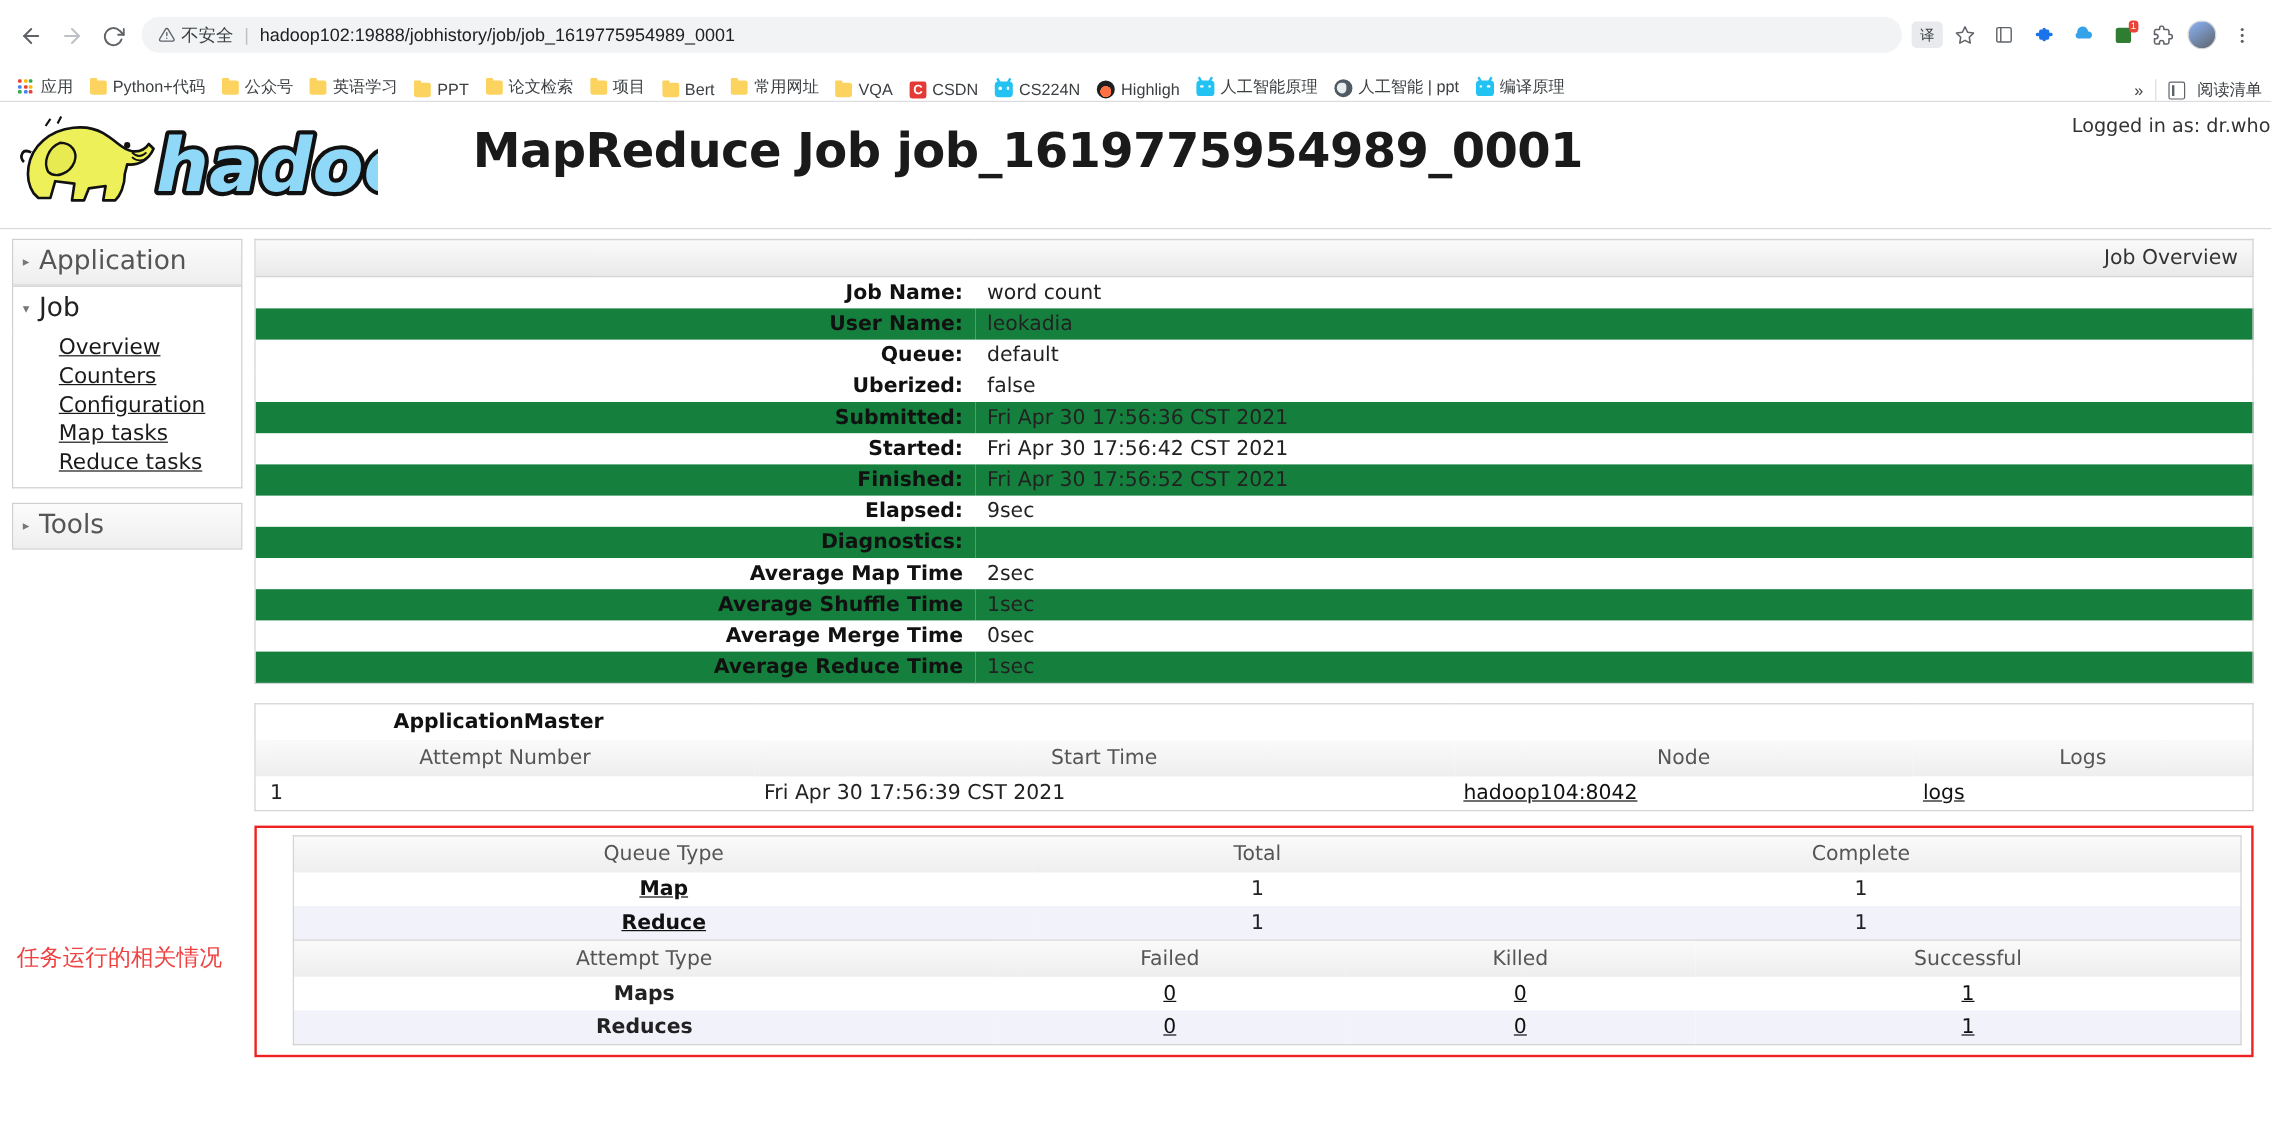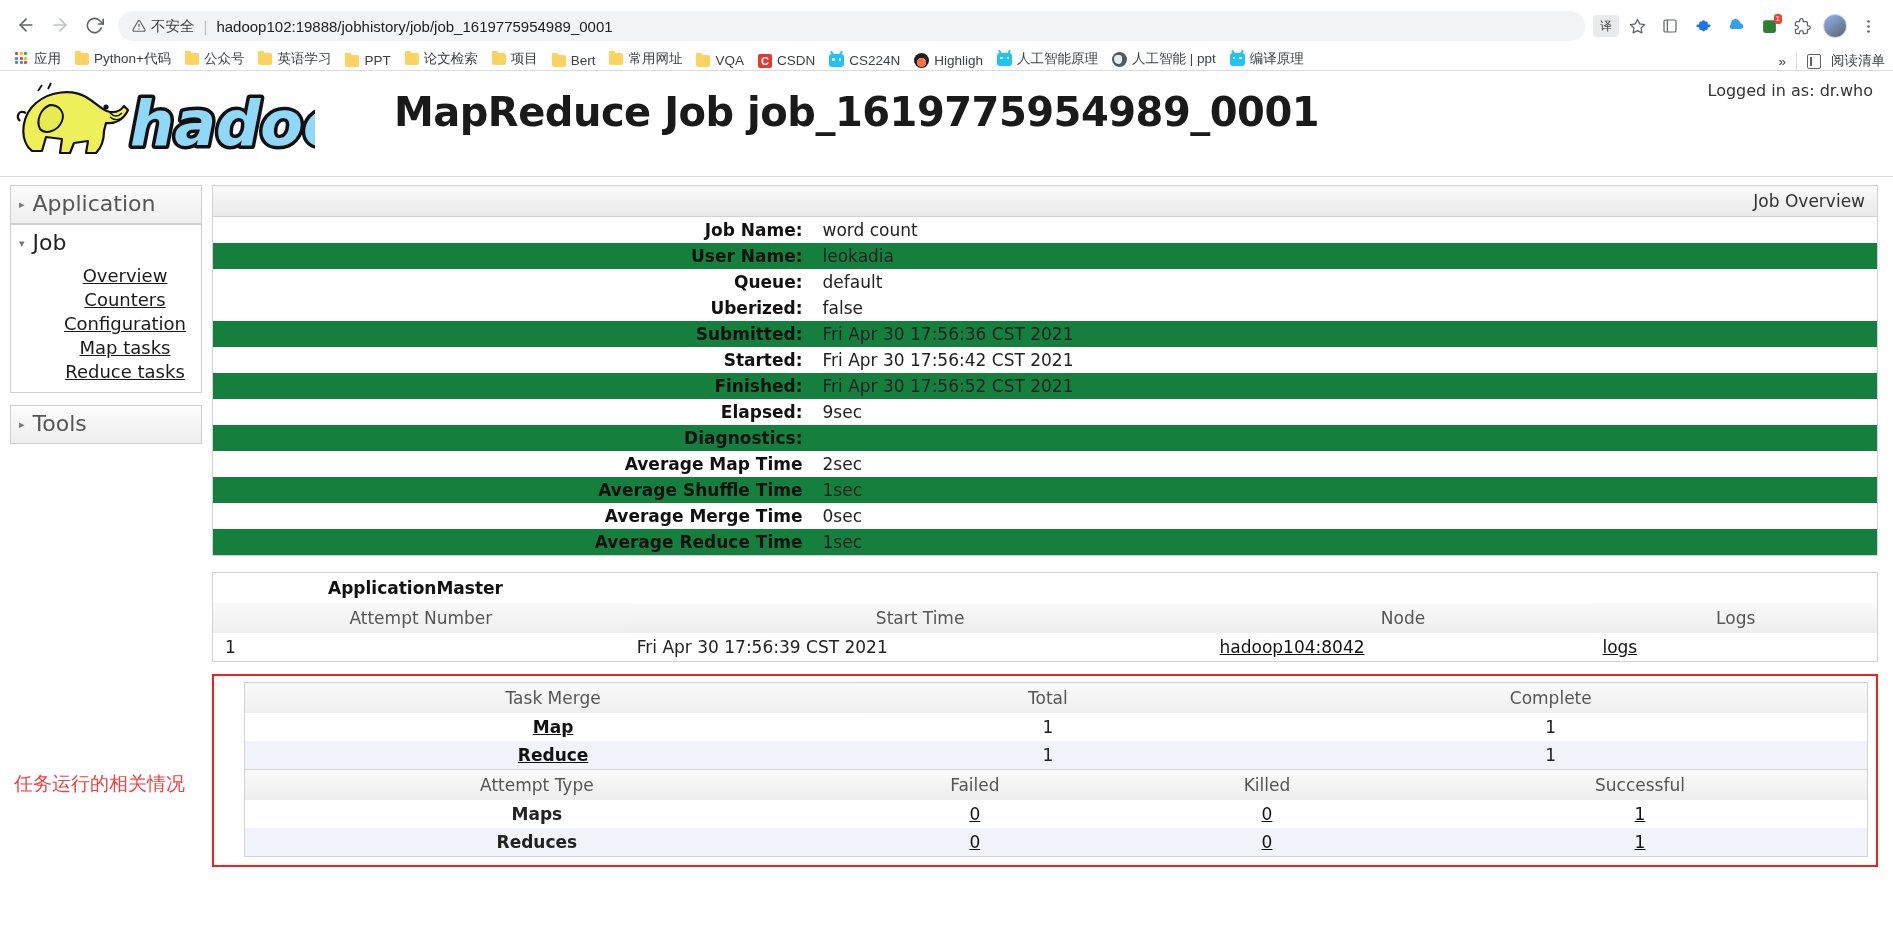--- a/index.html
+++ b/index.html
@@ -12,24 +12,25 @@
   }
 
   
   .browser-chrome {
     width: 100%;
     background: #ffffff;
     border-bottom: 1px solid #dadce0;
   }
   .toolbar {
     display: flex;
-    align-items: flex-end;
+    align-items: flex-start;
     height: 41px;
     padding: 0 10px;
     gap: 2px;
+    margin-top: 14px;
   }
   .nav-btn {
     width: 32px; height: 32px;
     display: flex; align-items: center; justify-content: center;
     color: #5f6368;
     flex: 0 0 auto;
     border-radius: 50%;
   }
   .nav-btn svg { display: block; }
   .nav-btn.disabled { color: #bdc1c6; }
@@ -218,21 +219,21 @@
   
   .page {
     position: relative;
     width: 100%;
     height: 866px;
     background: #fff;
     overflow: hidden;
   }
   .logged-in {
     position: absolute;
-    right: 20px;
+    right: 1px;
     top: 10px;
     font-size: 16px;
     color: #333;
     font-family: "DejaVu Sans", sans-serif;
   }
 
   .header-area {
     position: relative;
     height: 106px;
     border-bottom: 1px solid #d9d9d9;
@@ -296,21 +297,20 @@
     padding: 2px 0 8px 38px;
     background: #fff;
   }
   .nav-link {
     display: block;
     font-size: 18px;
     color: #1a1a1a;
     text-decoration: underline;
     line-height: 1.33;
     font-family: "DejaVu Sans", sans-serif;
-    text-align: center;
   }
   .nav-spacer { height: 12px; }
 
   
   .main {
     flex: 1 1 auto;
     padding: 8px 15px 0 0;
     min-width: 0;
   }
   table.dt {
@@ -766,21 +766,21 @@
 
       <div class="redbox">
         <table class="tt">
           <colgroup>
             <col style="width:38%">
               <col style="width:23%">
               <col style="width:39%">
           </colgroup>
           <tbody>
             <tr class="tt-head">
-              <td>Task Merge</td>
+              <td>Queue Type</td>
               <td>Total</td>
               <td>Complete</td>
             </tr>
             <tr class="tt-data">
               <td class="lbl"><a href="#">Map</a></td>
               <td>1</td>
               <td>1</td>
             </tr>
             <tr class="tt-data alt">
               <td class="lbl"><a href="#">Reduce</a></td>

